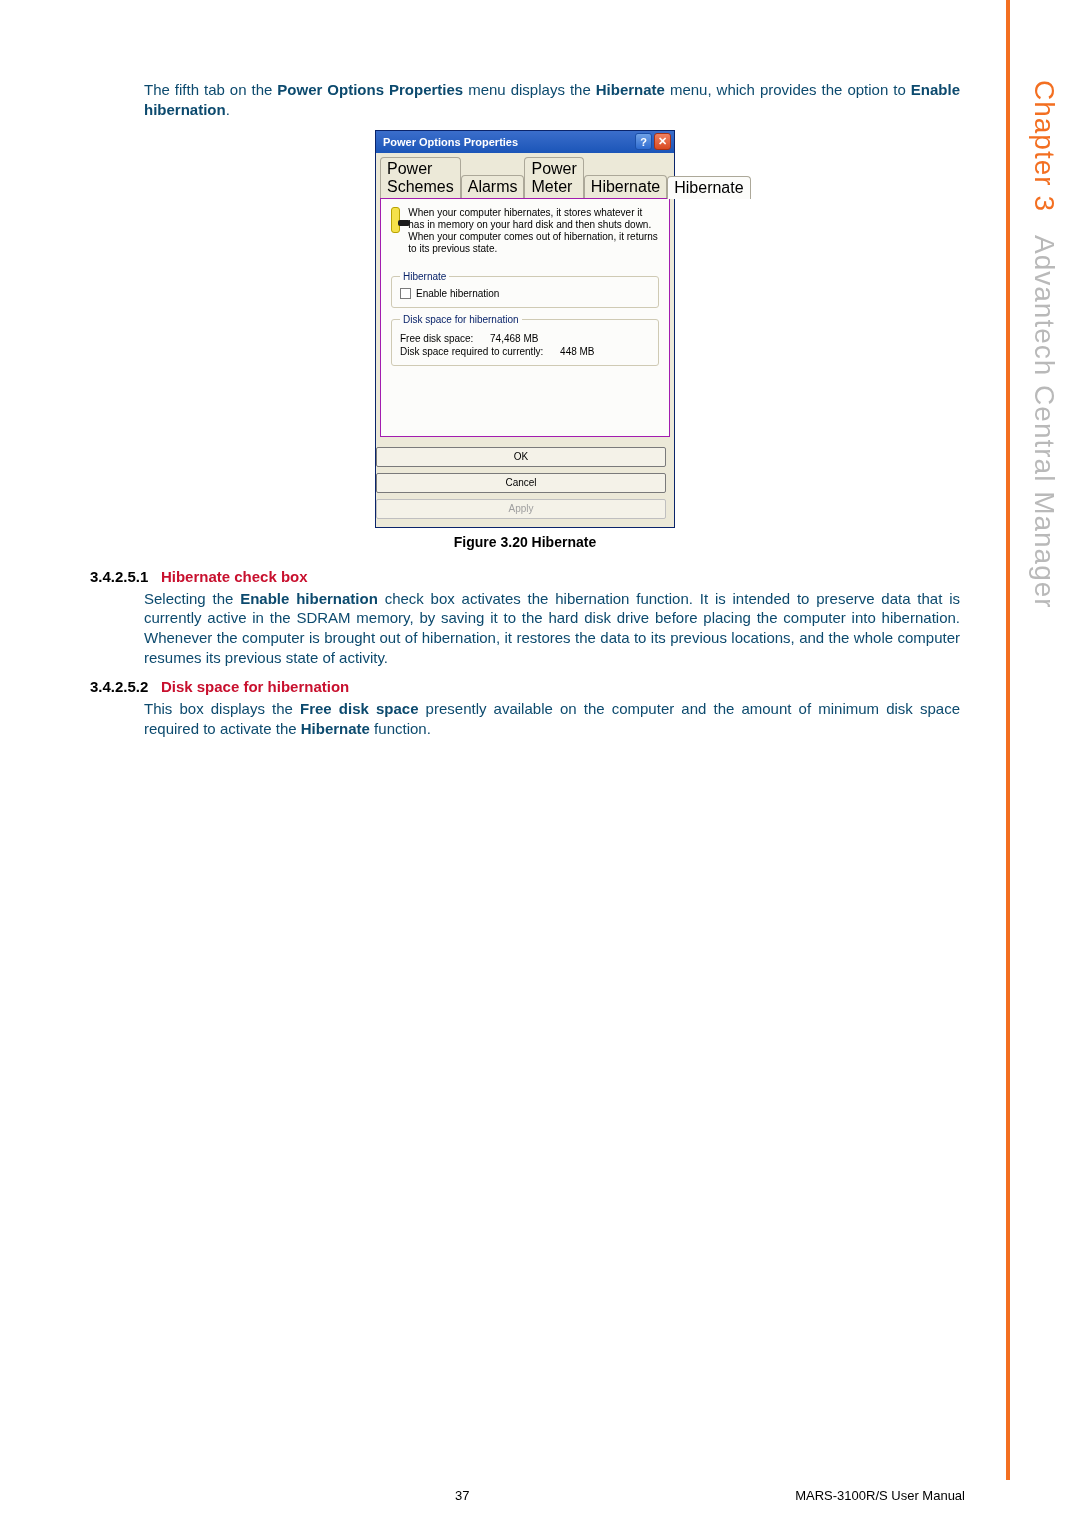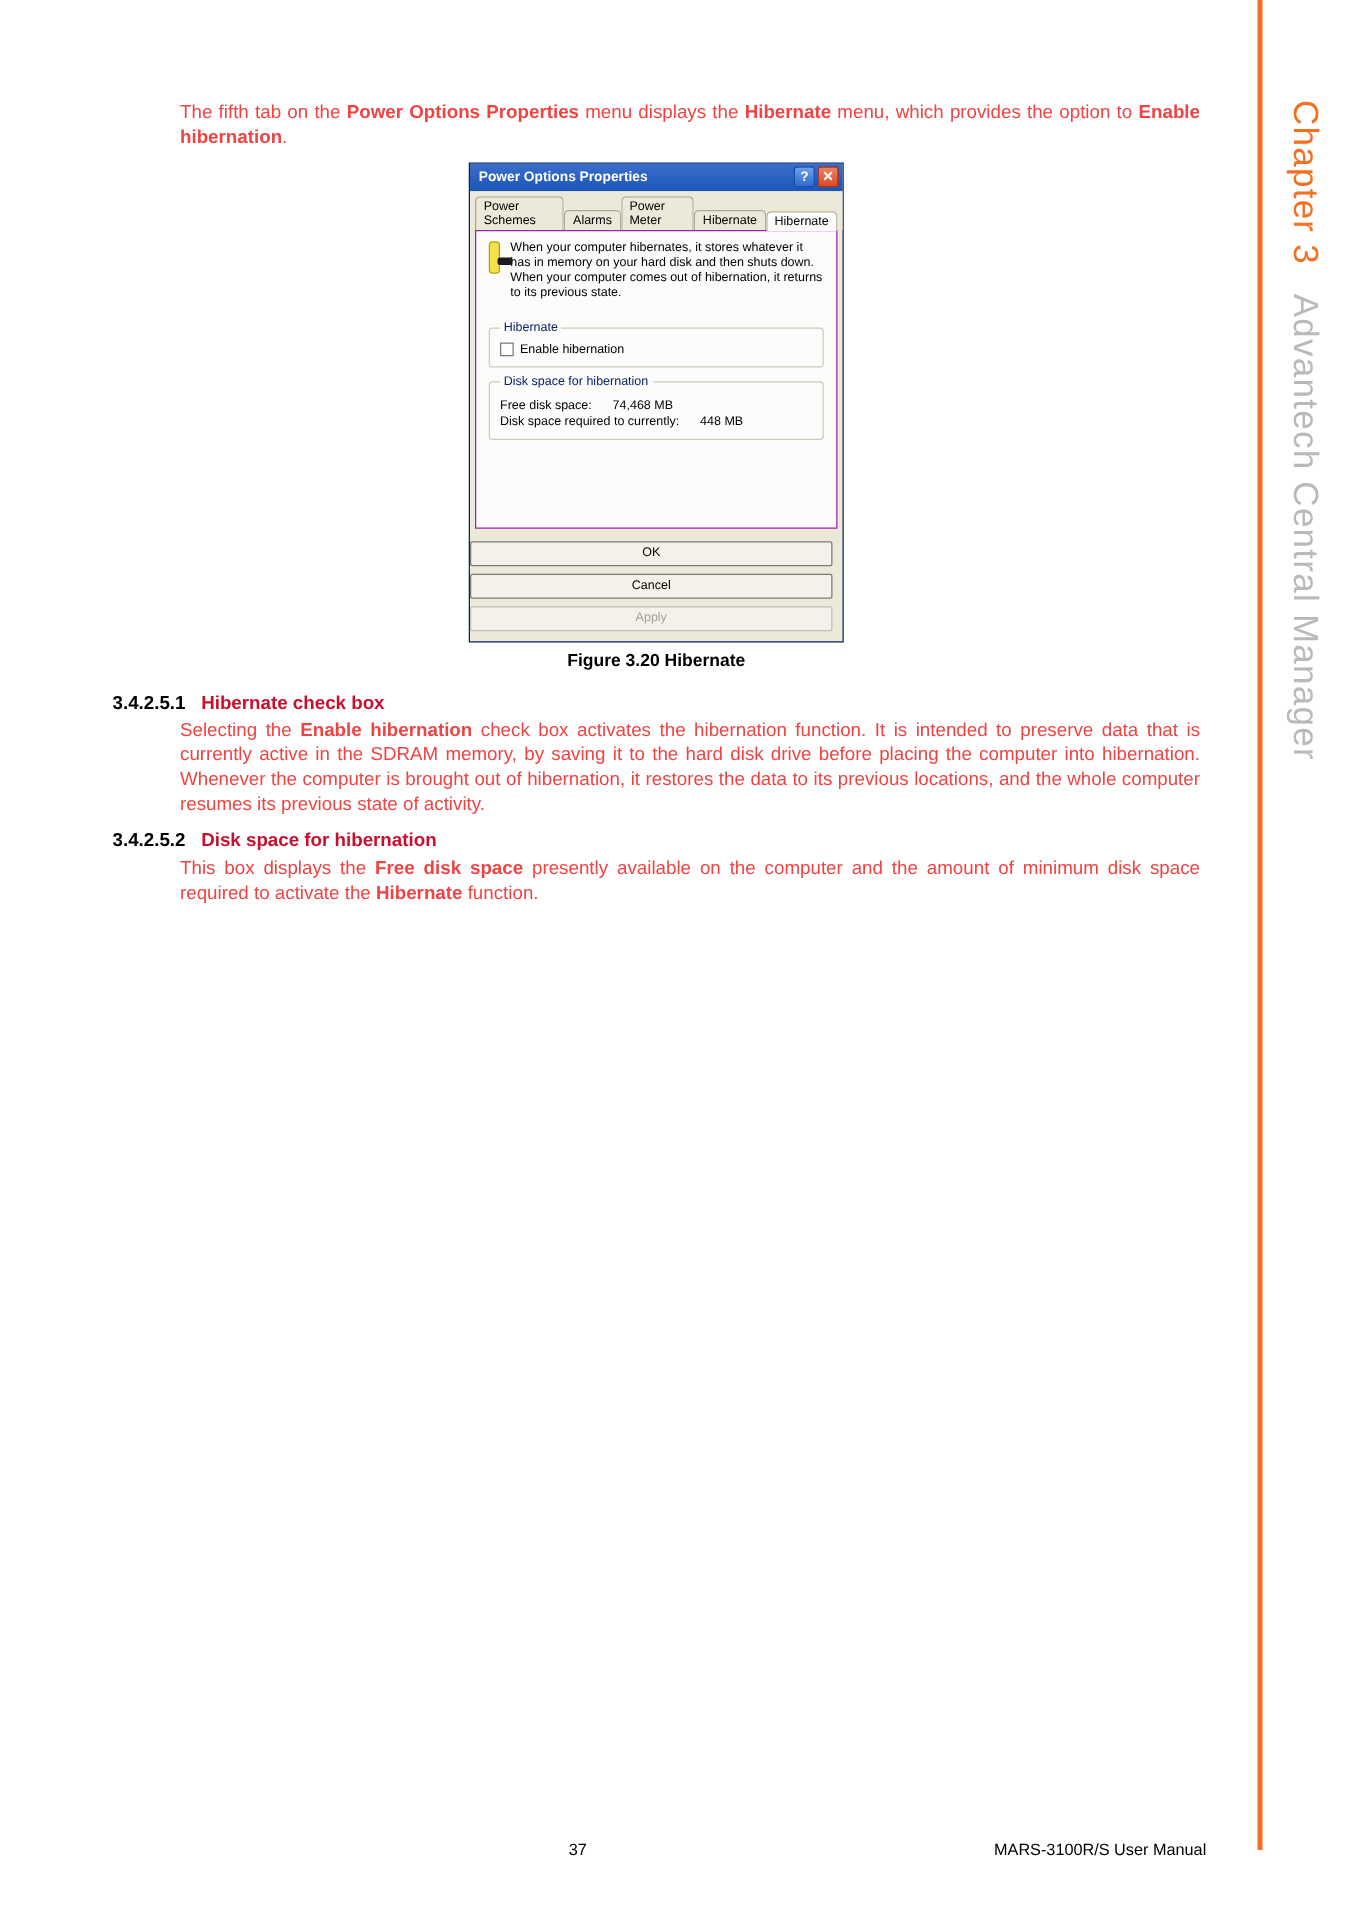--- a/index.html
+++ b/index.html
@@ -6,51 +6,51 @@
   html, body { width: 1080px; height: 1527px; background: #fff; font-family: Arial, Helvetica, sans-serif; }
   .page { position: relative; width: 1080px; height: 1527px; padding: 80px 90px 40px 90px; }
   .rule-right { position: absolute; right: 70px; top: 0; width: 4px; height: 1480px; background: #f36f21; }
   .side-text { position: absolute; right: 20px; top: 80px; writing-mode: vertical-rl; text-orientation: mixed; font-size: 28px; letter-spacing: 1px; }
   .side-chapter { color: #f36f21; font-weight: 400; }
   .side-title { color: #b9b9b9; margin-top: 14px; }
   .content { width: 870px; }
   .h-num { font-weight: bold; color: #000; }
   .h-red { color: #c8102e; font-weight: bold; }
   .sec-head { font-size: 15px; margin-bottom: 4px; }
-  .body-text { font-size: 15px; color: #ef4444; line-height: 1.32; margin-left: 54px; text-align: justify; }
+  .body-text { font-size: 15px; color: #0c4a6e; line-height: 1.32; margin-left: 54px; text-align: justify; }
   .bold { font-weight: bold; }
   .figure-wrap { display: flex; flex-direction: column; align-items: center; margin: 10px 0 18px 0; }
   .fig-caption { font-size: 14px; font-weight: bold; margin-top: 6px; text-align: center; }
 
   
   .dialog { width: 300px; border: 1px solid #0a246a; font-family: Tahoma, Arial, sans-serif; font-size: 10px; background: #ece9d8; }
   .titlebar { height: 22px; background: linear-gradient(#3b6ecb,#1b55b8); display: flex; align-items: center; justify-content: space-between; padding: 0 3px; }
   .titlebar-text { color: #fff; font-weight: bold; font-size: 11px; padding-left: 4px; }
   .titlebar-btns { display: flex; gap: 2px; }
   .tb-btn { width: 17px; height: 17px; border-radius: 3px; display: flex; align-items: center; justify-content: center; font-weight: bold; font-size: 11px; }
   .tb-help { background: linear-gradient(#6fa1e6,#2e6bd0); color: #fff; border: 1px solid #1b4fa8; }
   .tb-close { background: linear-gradient(#f08262,#d94a22); color: #fff; border: 1px solid #a83215; }
   .tabstrip { display: flex; align-items: flex-end; padding: 4px 4px 0 4px; background: #ece9d8; }
-  .tab { font-size: 10px; padding: 2px 6px; border: 1px solid #aca899; border-bottom: none; background: #ece9d8; border-top-left-radius: 4px; border-top-right-radius: 4px; margin-right: 0px; }
+  .tab { font-size: 16px; padding: 2px 6px; border: 1px solid #aca899; border-bottom: none; background: #ece9d8; border-top-left-radius: 4px; border-top-right-radius: 4px; margin-right: 0px; }
   .tab.active { background: #fcfcfa; position: relative; top: 1px; }
   .tab-body { background: #fcfcfa; border: 1px solid #a21caf; margin: 0 4px 4px 4px; padding: 8px 10px 70px 10px; }
   .info-row { display: flex; align-items: flex-start; gap: 8px; padding-bottom: 10px; }
   .info-icon { width: 26px; height: 26px; background: #f5e14a; border: 1px solid #b8a200; border-radius: 3px; position: relative; }
   .info-icon::after { content: ""; position: absolute; left: 6px; top: 12px; width: 12px; height: 6px; background: #1b1b1b; border-radius: 2px; }
   .info-text { font-size: 10px; line-height: 1.2; }
   fieldset.grp { border: 1px solid #cfcab4; border-radius: 3px; padding: 6px 8px 8px 8px; margin-top: 6px; }
   fieldset.grp legend { color: #0a246a; font-size: 10px; padding: 0 3px; }
   .chk-row { display: flex; align-items: center; gap: 5px; font-size: 10px; }
   .chk { width: 11px; height: 11px; border: 1px solid #7a7a7a; background: #fff; }
   .kv { font-size: 10px; margin-top: 2px; }
   .btn-row { display: flex; justify-content: flex-end; gap: 6px; padding: 6px 8px 8px 0; flex-direction: column; }
   .dlg-btn { font-size: 10px; min-width: 58px; height: 20px; border: 1px solid #7a7a7a; background: #f4f2e8; border-radius: 2px; display: flex; align-items: center; justify-content: center; padding: 0 8px; cursor: pointer; }
   .dlg-btn.disabled { color: #a0a0a0; border-color: #bfbfbf; cursor: default; }
 
-  .footer { position: absolute; bottom: 40px; left: 0; width: 1080px; display: flex; justify-content: center; font-size: 13px; color: #000; }
+  .footer { position: absolute; bottom: 24px; left: 0; width: 1080px; display: flex; justify-content: center; font-size: 13px; color: #000; }
   .footer-inner { width: 870px; display: flex; justify-content: space-between; padding: 0 10px 0 0; }
   .pgnum { margin-left: 350px; }
 </style>
 </head>
 <body>
 
 <div class="page">
   <div class="rule-right"></div>
   <div class="side-text">
     <span class="side-chapter">Chapter 3</span>

